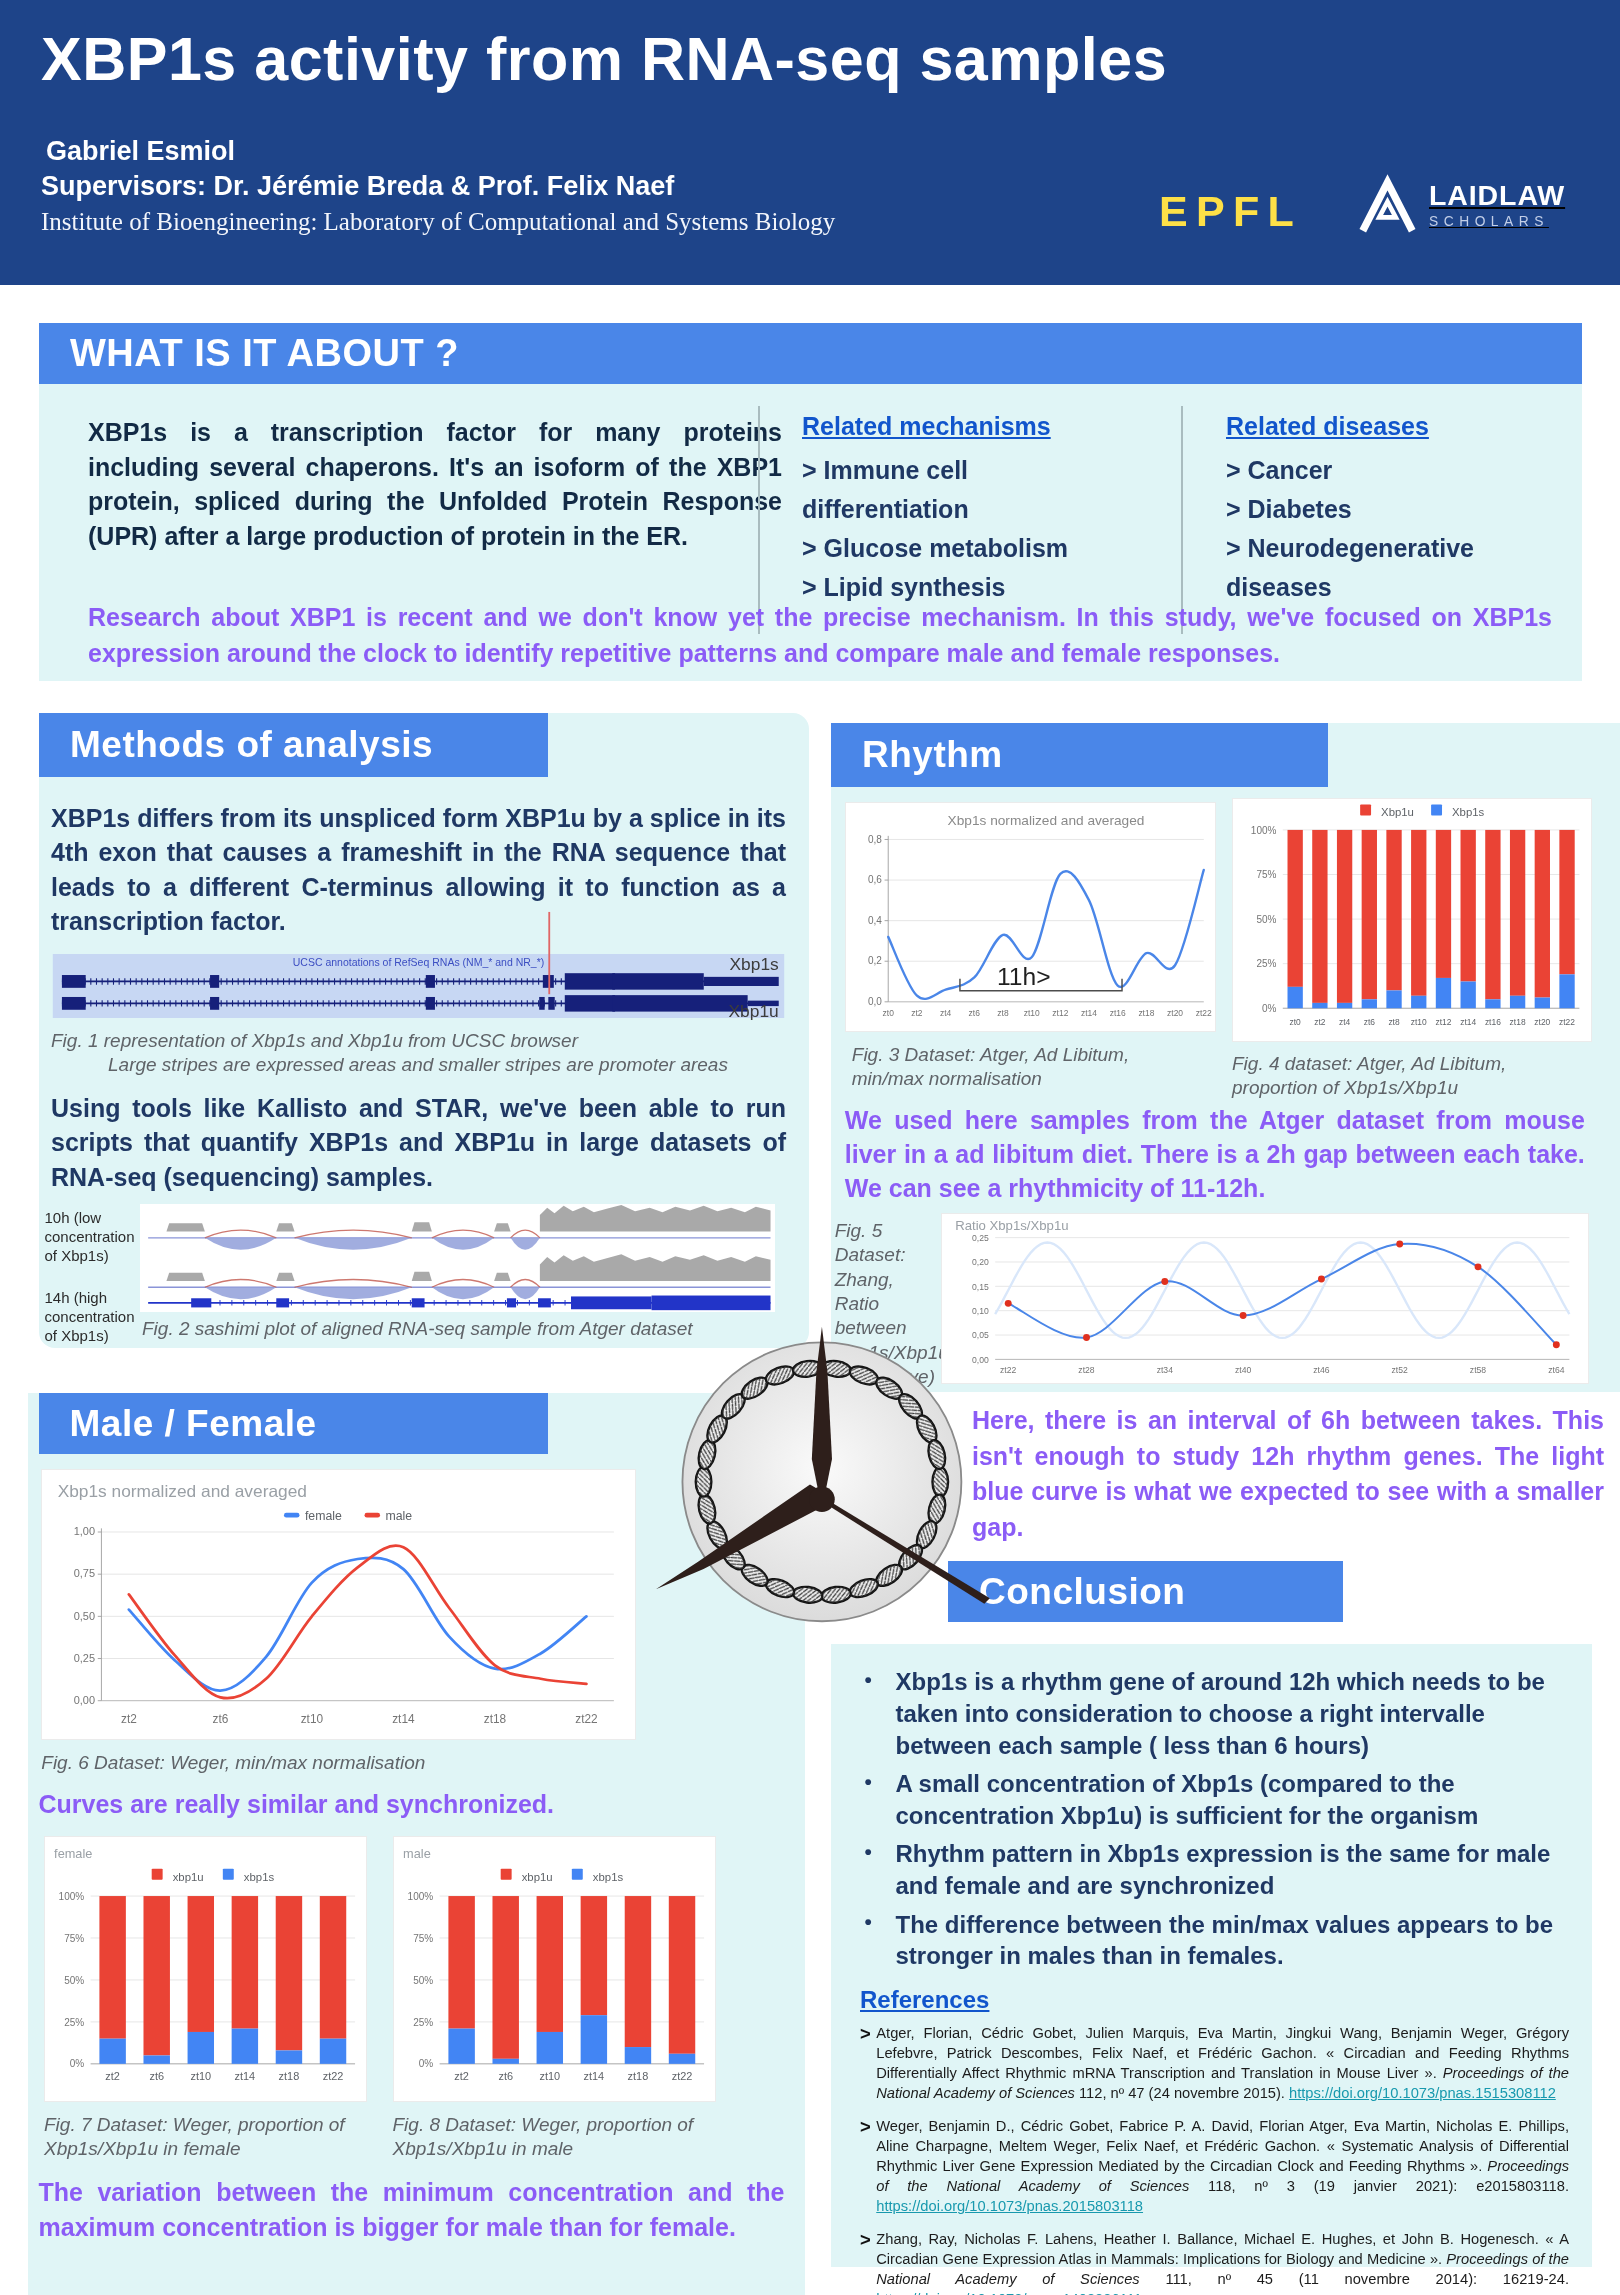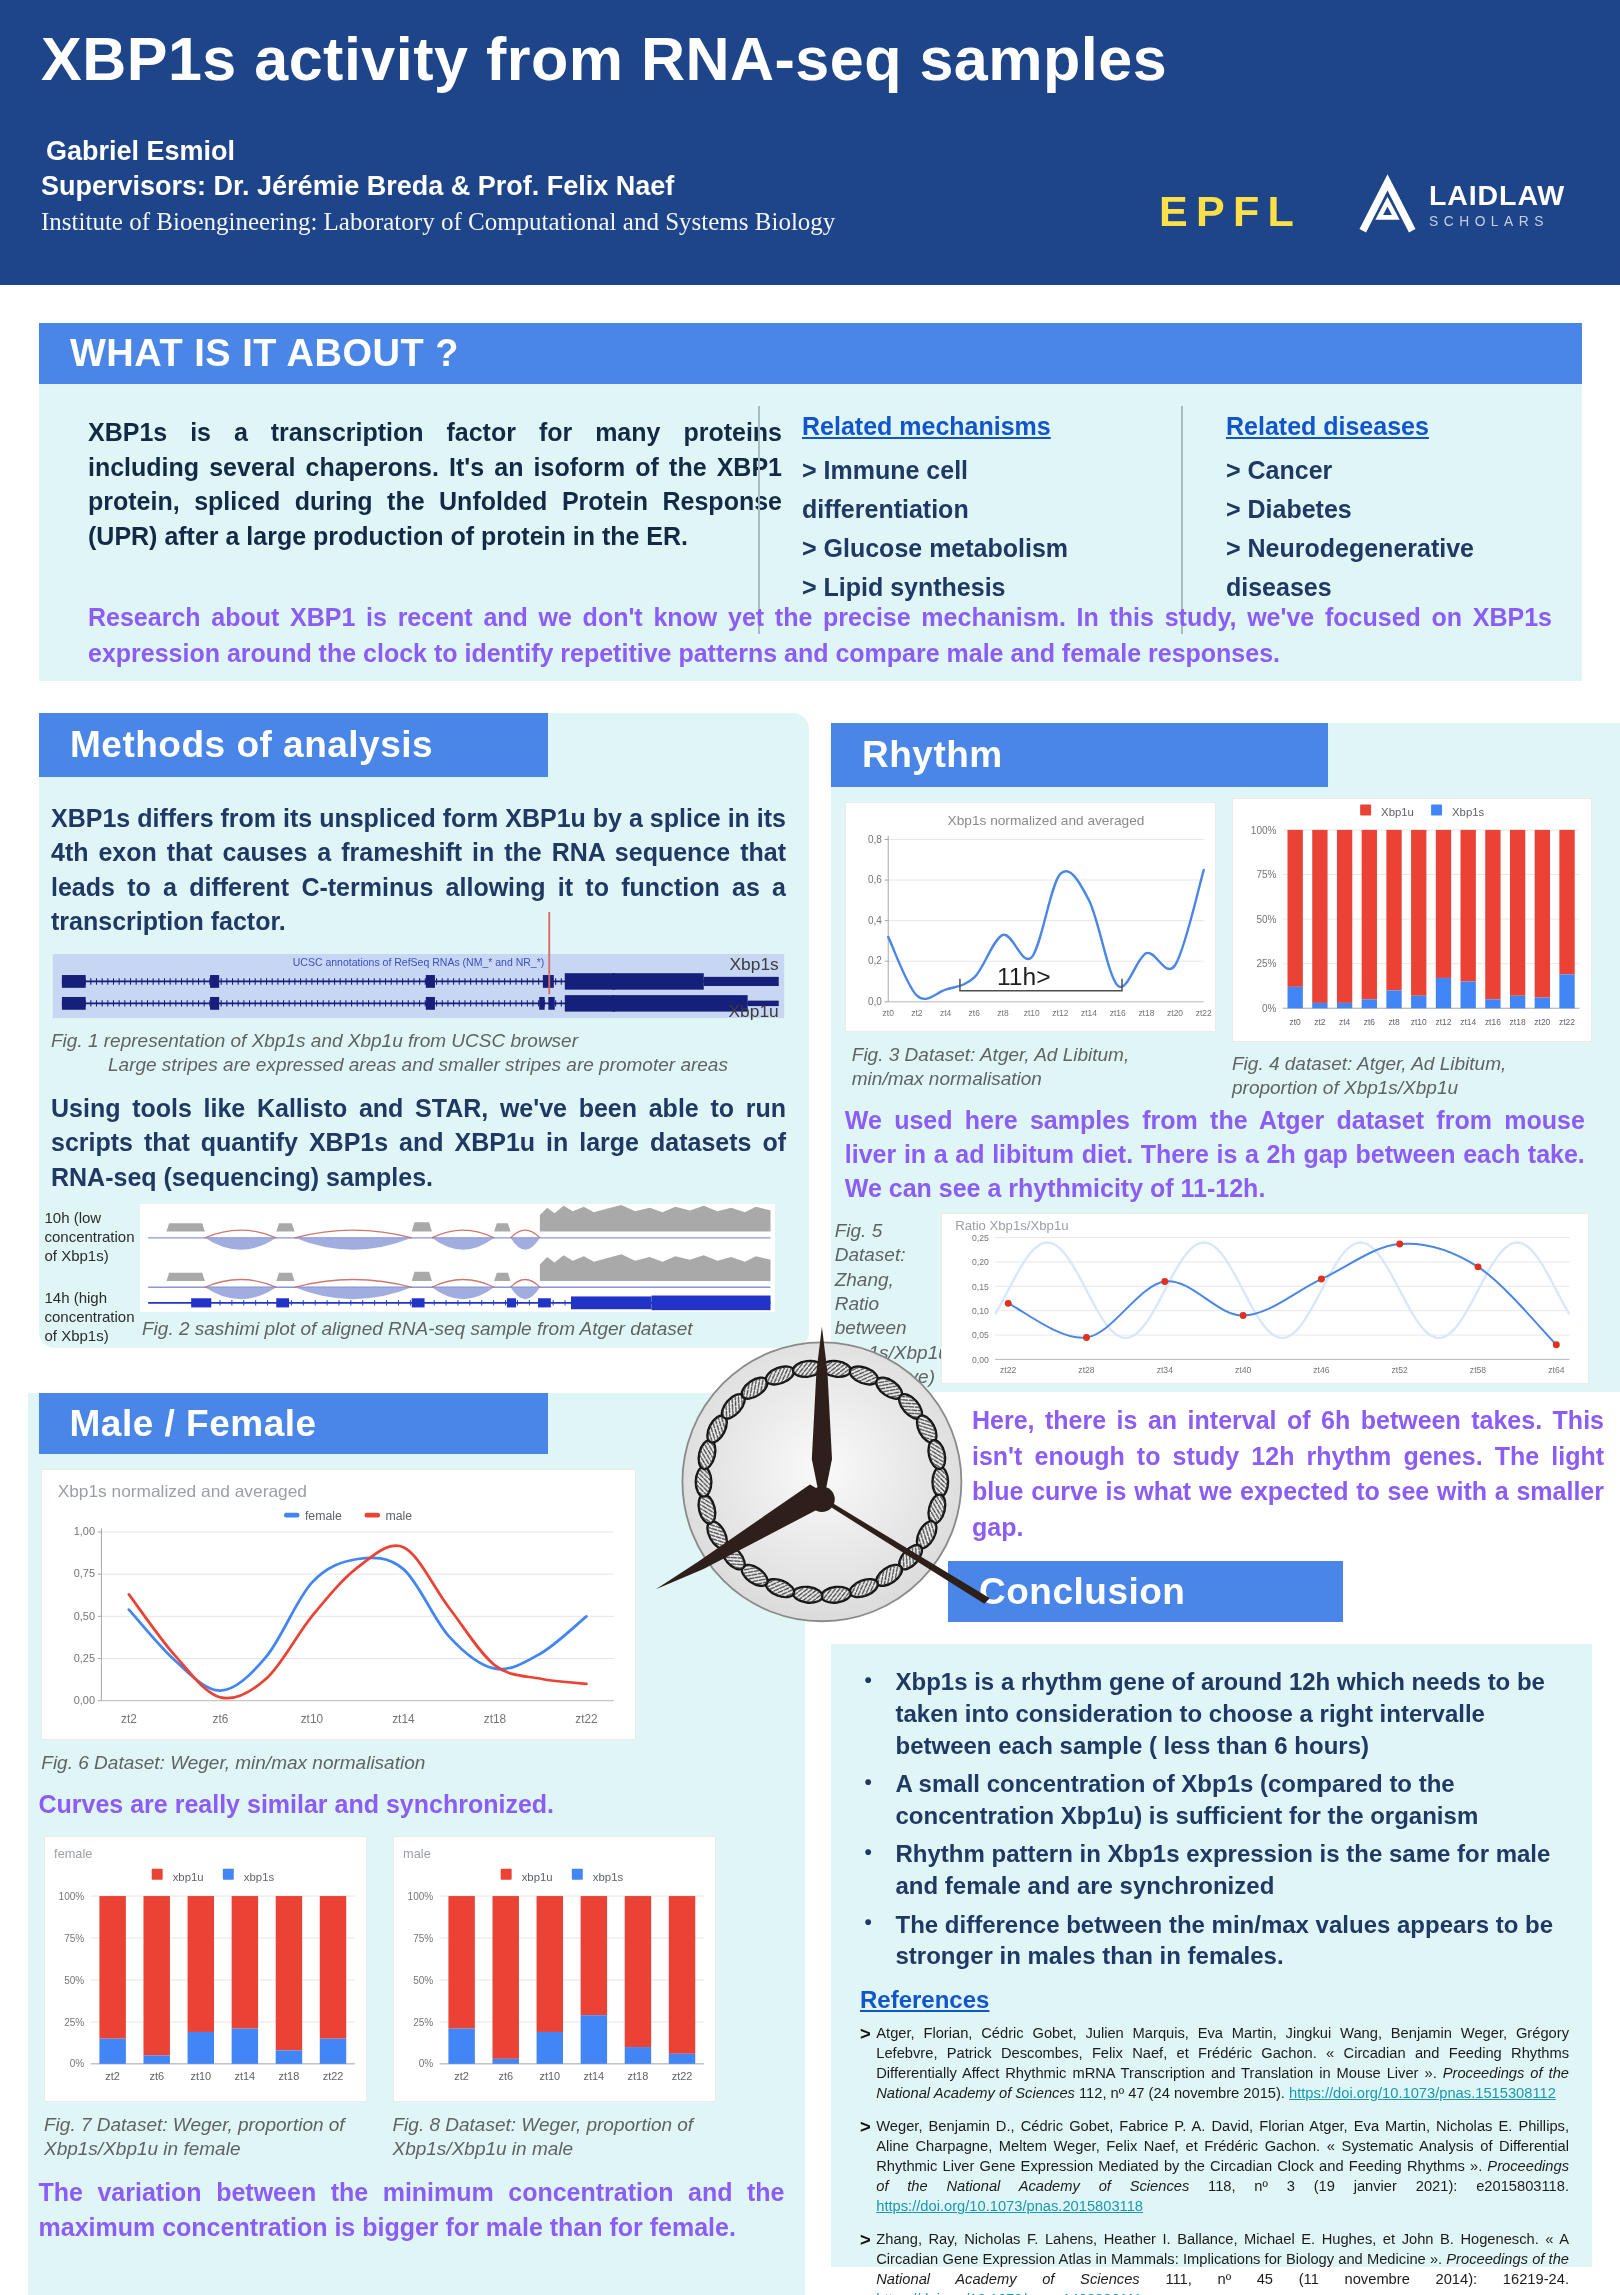--- a/index.html
+++ b/index.html
@@ -45,21 +45,21 @@
     <div class="abs hdr-line" style="left:41px;top:171px;">Supervisors: Dr. Jérémie Breda &amp; Prof. Felix Naef</div>
     <div class="abs hdr-inst" style="left:41px;top:208px;">Institute of Bioengineering: Laboratory of Computational and Systems Biology</div>
     <div class="abs epfl" style="left:1159px;top:187px;">EPFL</div>
     <div class="abs" style="left:1357px;top:174px;display:flex;align-items:center;">
       <span style="display:inline-block;margin-right:11px;">
         <svg width="61" height="59" viewBox="0 0 66 64">
           <path d="M8 58 L33 9 L58 58" fill="none" stroke="#ffffff" stroke-width="8" stroke-linecap="square"></path>
           <path d="M24 47 L33 30 L42 47 Z" fill="none" stroke="#ffffff" stroke-width="5"></path>
         </svg>
       </span>
-      <span style="display:inline-block;">
+      <span style="display:inline-block;text-decoration:underline;">
         <div class="laidlaw-name">LAIDLAW</div>
         <div class="laidlaw-sub">SCHOLARS</div>
       </span>
     </div>
   </header>
 
   <section class="panel" style="left:39px;top:323px;width:1543px;height:358px;">
     <div class="bar" style="left:0;top:0;width:1543px;height:61px;font-size:38px;">
       <span>WHAT IS IT ABOUT ?</span>
     </div>

